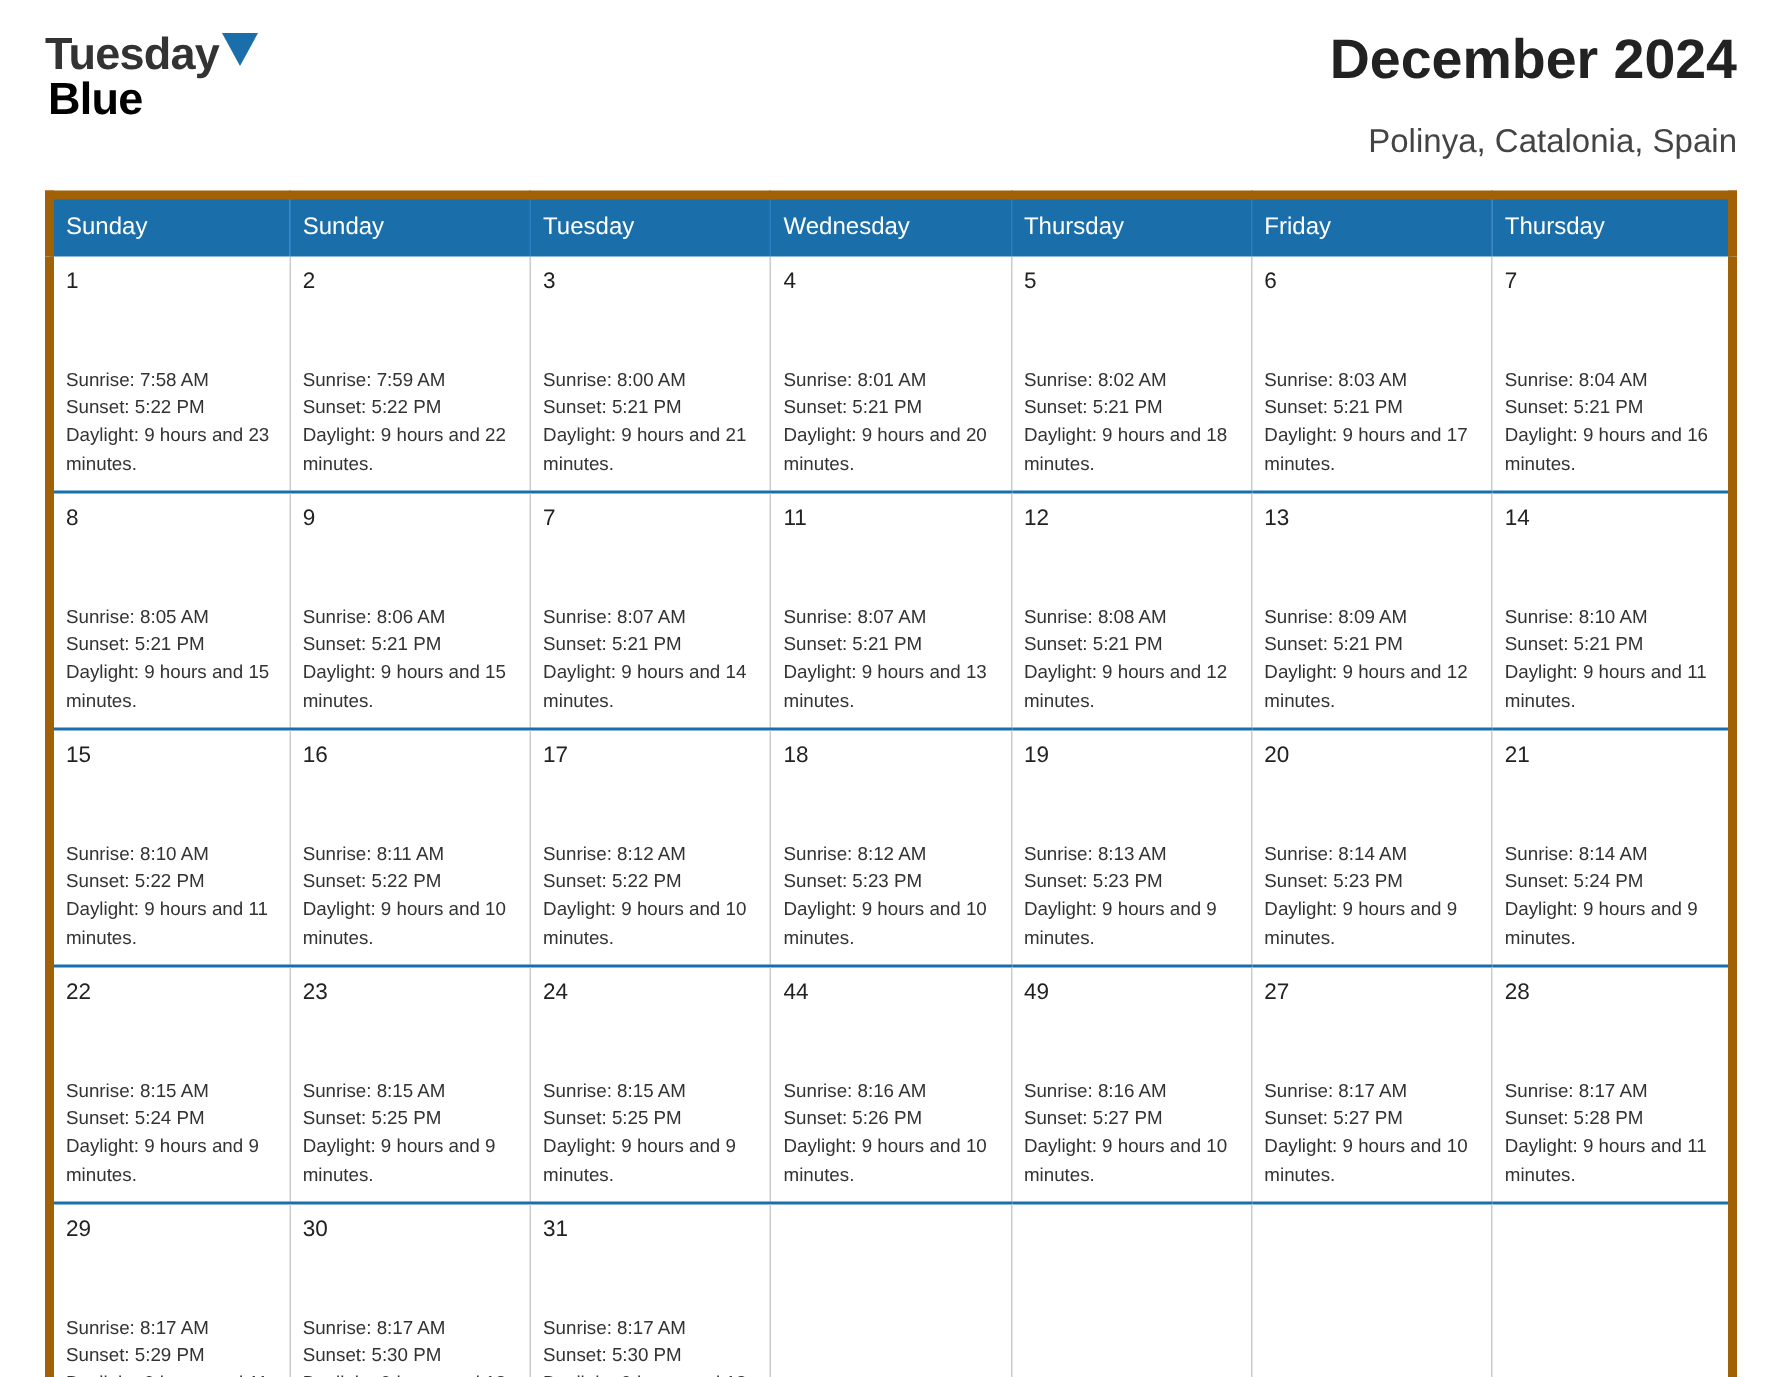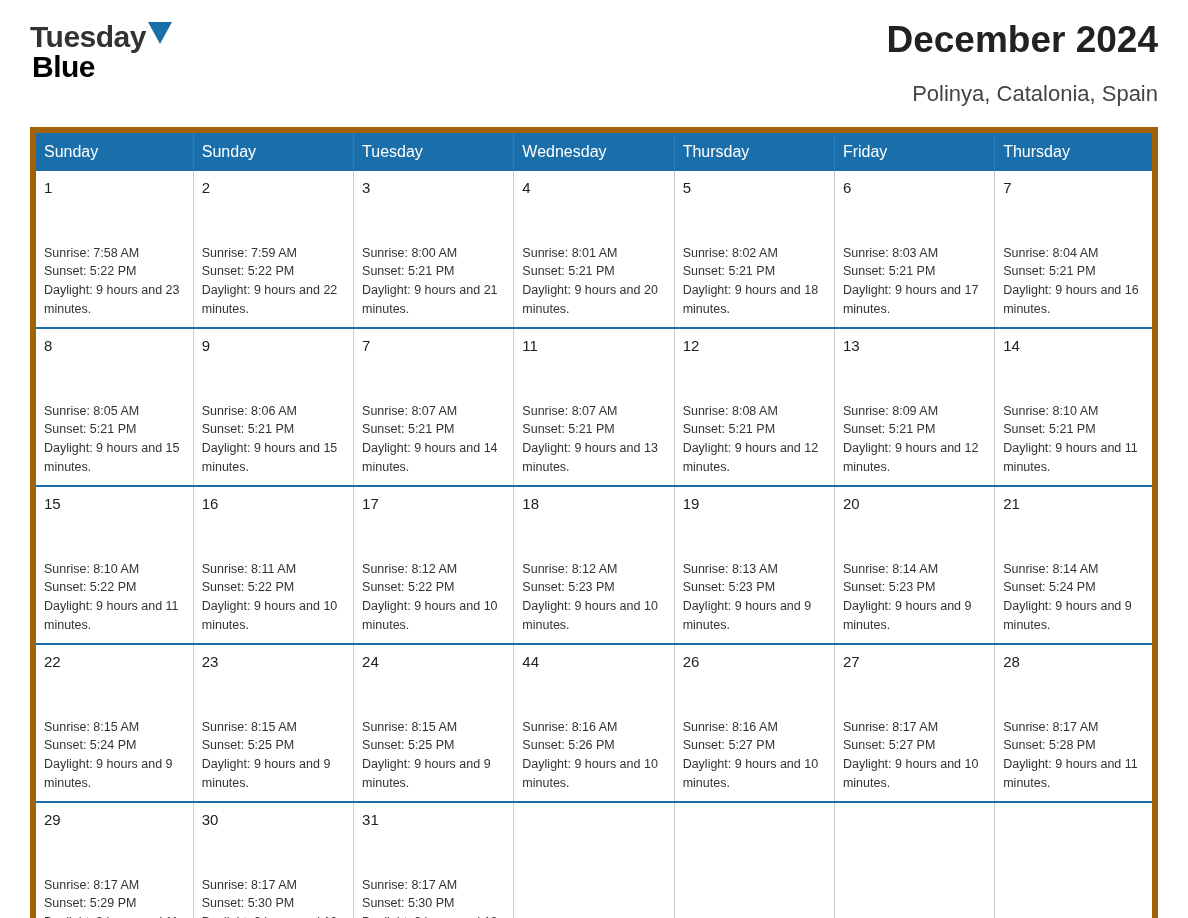--- a/index.html
+++ b/index.html
@@ -341,21 +341,21 @@
       </td>
         <td>
         <span class="day-num">44</span>
         <div class="day-info">
           Sunrise: 8:16 AM<br>
           Sunset: 5:26 PM<br>
           Daylight: 9 hours and 10 minutes.
         </div>
       </td>
         <td>
-        <span class="day-num">26</span>
+        <span class="day-num">49</span>
         <div class="day-info">
           Sunrise: 8:16 AM<br>
           Sunset: 5:27 PM<br>
           Daylight: 9 hours and 10 minutes.
         </div>
       </td>
         <td>
         <span class="day-num">27</span>
         <div class="day-info">
           Sunrise: 8:17 AM<br>

